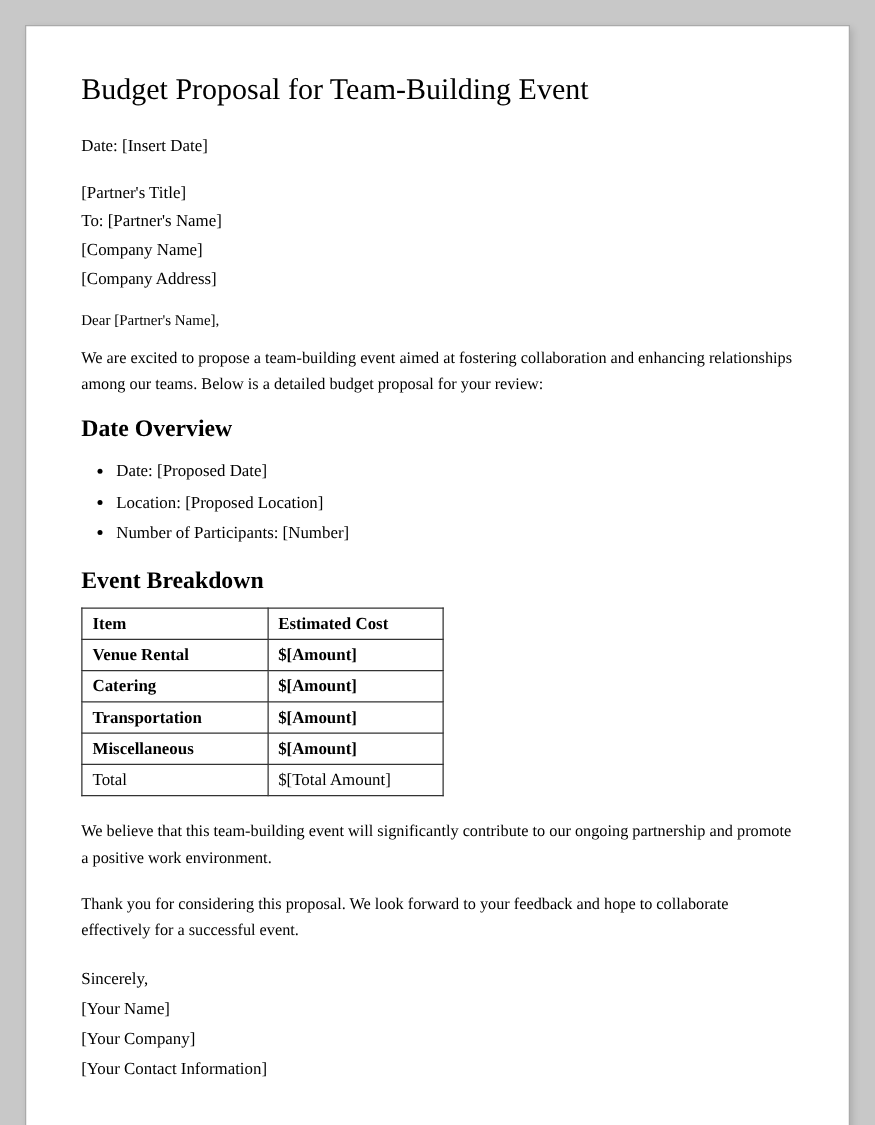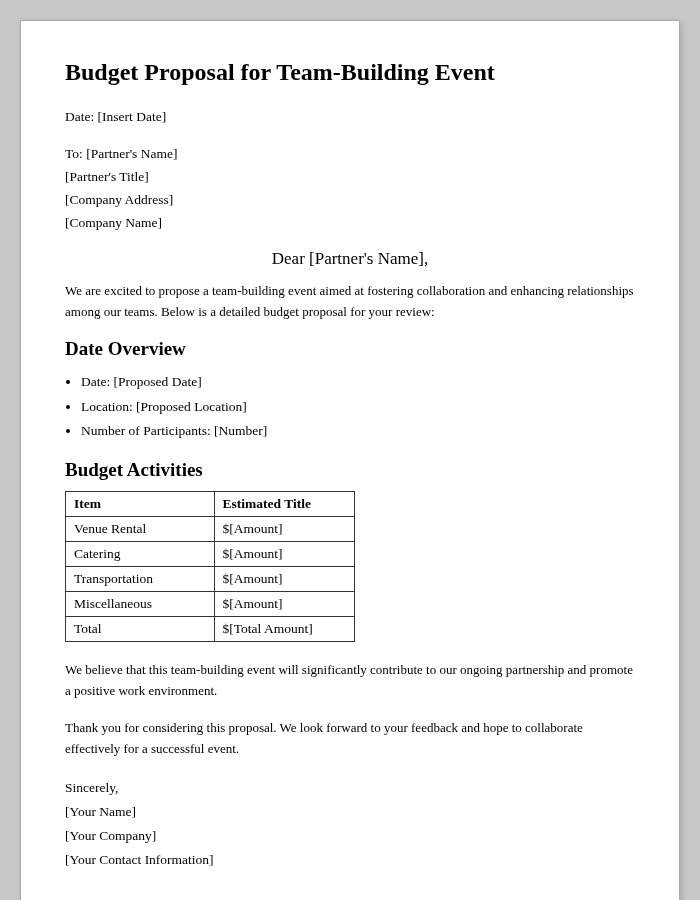--- a/index.html
+++ b/index.html
@@ -22,52 +22,51 @@
       background: #ffffff;
       width: 660px;
       min-height: 860px;
       padding: 36px 44px 40px 44px;
       border: 1px solid #aaa;
       box-shadow: 2px 2px 6px rgba(0,0,0,0.15);
     }
 
     .doc-title {
       font-size: 24px;
-      font-weight: bold;
+      font-weight: normal;
       margin-bottom: 18px;
       line-height: 1.3;
     }
 
     .meta-block {
       font-size: 13.5px;
       margin-bottom: 14px;
       line-height: 1.7;
     }
 
     .greeting {
-      font-size: 17px;
+      font-size: 12px;
       margin-bottom: 12px;
-      text-align: center;
     }
 
     .body-para {
       font-size: 13px;
       margin-bottom: 16px;
       line-height: 1.6;
     }
 
     .section-heading {
       font-size: 19px;
       font-weight: bold;
       margin-bottom: 10px;
       margin-top: 8px;
     }
 
     .bullet-list {
-      margin-left: 16px;
+      margin-left: 28px;
       margin-bottom: 16px;
       font-size: 13.5px;
       line-height: 1.8;
     }
 
     .budget-table {
       border-collapse: collapse;
       width: 290px;
       margin-bottom: 18px;
       font-size: 13.5px;
@@ -79,21 +78,21 @@
       padding: 4px 8px;
     }
 
     .budget-table thead th {
       font-weight: bold;
       text-align: left;
       background: #fff;
     }
 
     .budget-table tbody tr td {
-      font-weight: normal;
+      font-weight: bold;
     }
 
     .budget-table .total-row td {
       font-weight: normal;
     }
 
     .col-item {
       width: 148px;
     }
 
@@ -112,45 +111,45 @@
 
 <div class="page">
 
   <h1 class="doc-title">Budget Proposal for Team-Building Event</h1>
 
   <div class="meta-block">
     <span>Date: [Insert Date]</span>
   </div>
 
   <div class="meta-block">
+    <div>[Partner's Title]</div>
     <div>To: [Partner's Name]</div>
-    <div>[Partner's Title]</div>
+    <div>[Company Name]</div>
     <div>[Company Address]</div>
-    <div>[Company Name]</div>
   </div>
 
   <div class="greeting">Dear [Partner's Name],</div>
 
   <p class="body-para">We are excited to propose a team-building event aimed at fostering collaboration and enhancing relationships among our teams. Below is a detailed budget proposal for your review:</p>
 
   <h2 class="section-heading">Date Overview</h2>
 
   <ul class="bullet-list">
     <li><span>Date: [Proposed Date]</span></li>
     <li><span>Location: [Proposed Location]</span></li>
     <li><span>Number of Participants: [Number]</span></li>
   </ul>
 
-  <h2 class="section-heading">Budget Activities</h2>
+  <h2 class="section-heading">Event Breakdown</h2>
 
   <table class="budget-table">
     <thead>
       <tr>
         <th class="col-item">Item</th>
-        <th class="col-cost">Estimated Title</th>
+        <th class="col-cost">Estimated Cost</th>
       </tr>
     </thead>
     <tbody>
       <tr>
         <td>Venue Rental</td>
         <td>$[Amount]</td>
       </tr>
       <tr>
         <td>Catering</td>
         <td>$[Amount]</td>

